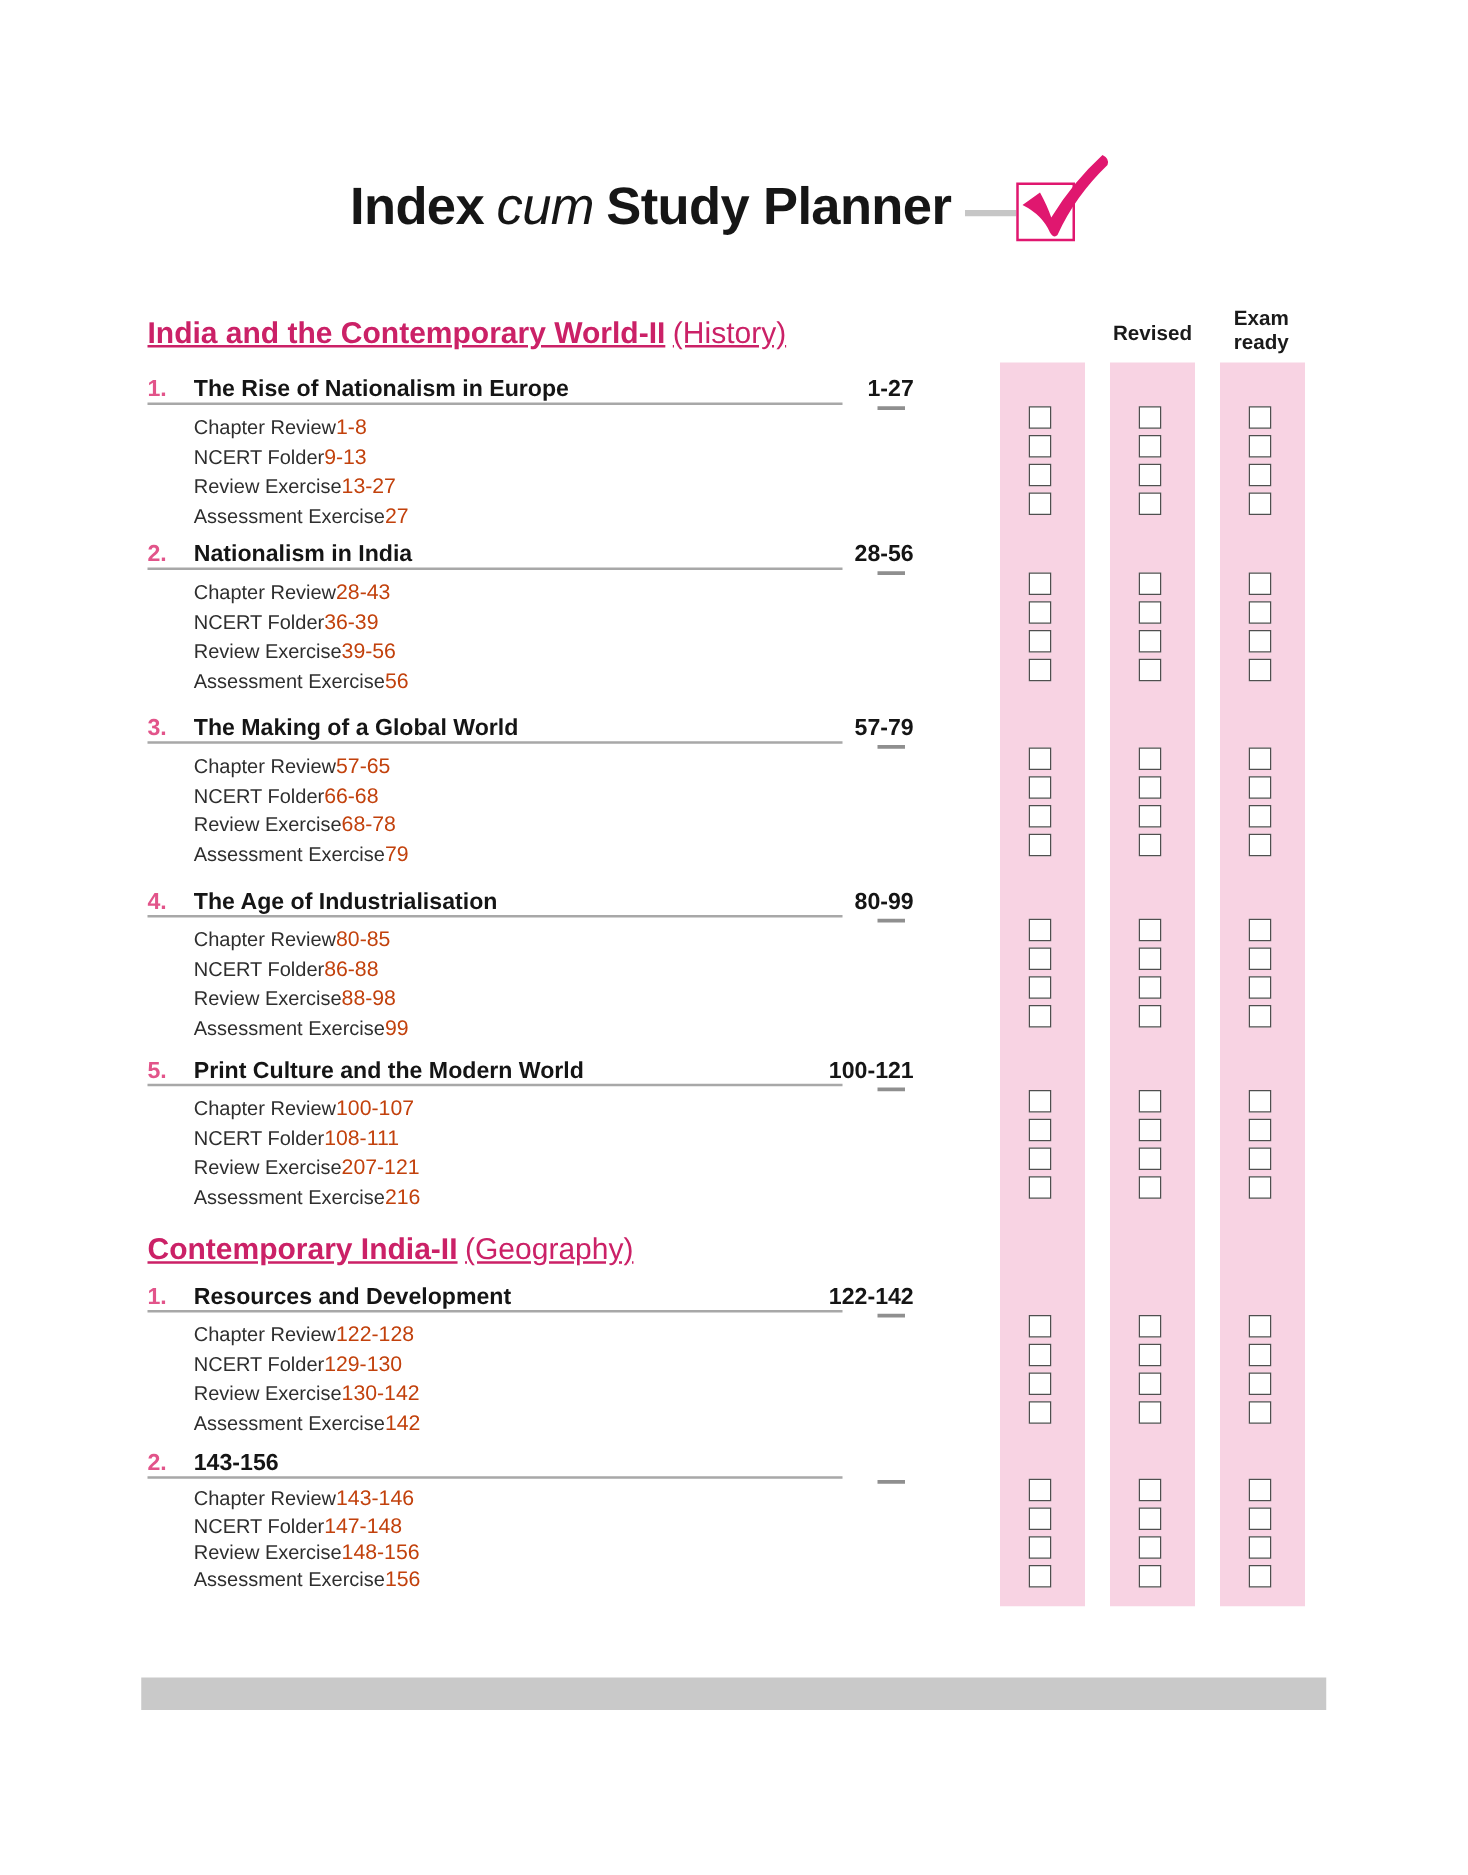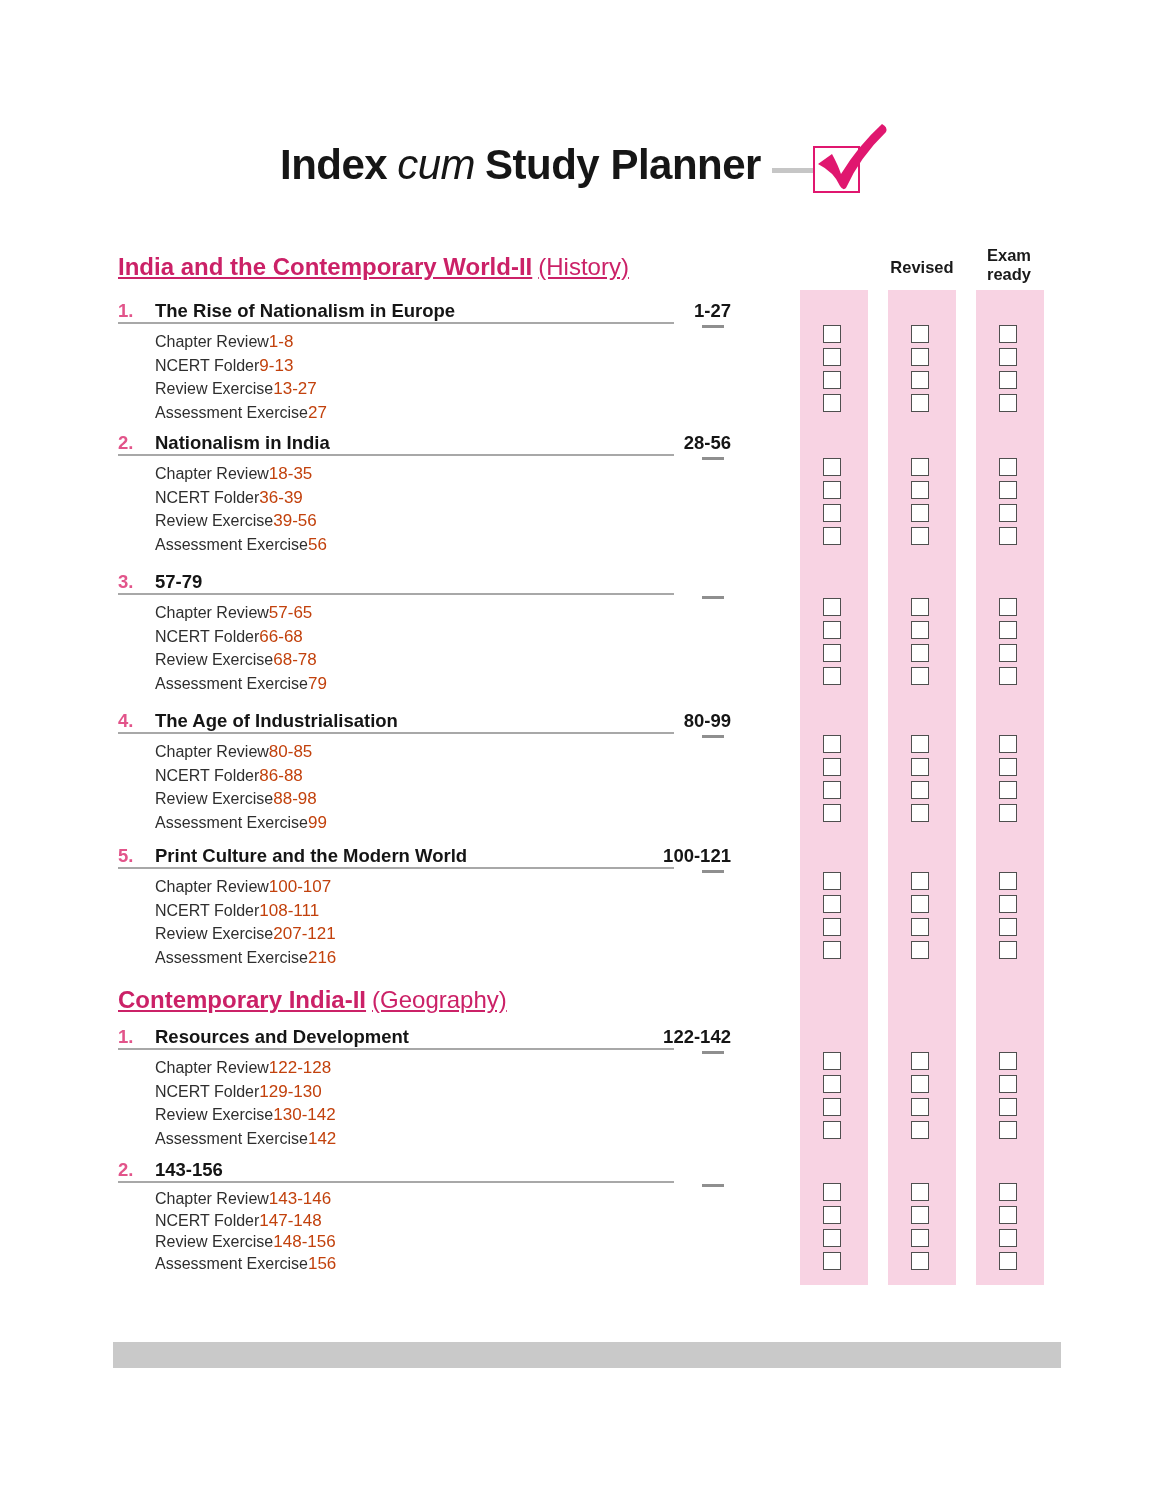--- a/index.html
+++ b/index.html
@@ -196,40 +196,41 @@
       <span class="ch-title">Nationalism in India</span>
       <span class="ch-pages">28-56</span>
     </div>
     <div class="rule">
         <i class="rule-long"></i>
         <i class="rule-dash"></i>
       </div>
     <div class="ch-items">
       <div class="item">
           <span>Chapter Review</span>
-          <span class="i-pages">18-35</span>
+          <span class="i-pages">28-43</span>
         </div>
       <div class="item">
           <span>NCERT Folder</span>
           <span class="i-pages">36-39</span>
         </div>
       <div class="item">
           <span>Review Exercise</span>
           <span class="i-pages">39-56</span>
         </div>
       <div class="item">
           <span>Assessment Exercise</span>
           <span class="i-pages">56</span>
         </div>
     </div>
   </div>
 
   <div class="chapter" style="top:571px">
     <div class="ch-head">
       <span class="ch-num">3.</span>
+      <span class="ch-title">The Making of a Global World</span>
       <span class="ch-pages">57-79</span>
     </div>
     <div class="rule">
         <i class="rule-long"></i>
         <i class="rule-dash"></i>
       </div>
     <div class="ch-items">
       <div class="item">
           <span>Chapter Review</span>
           <span class="i-pages">57-65</span>

